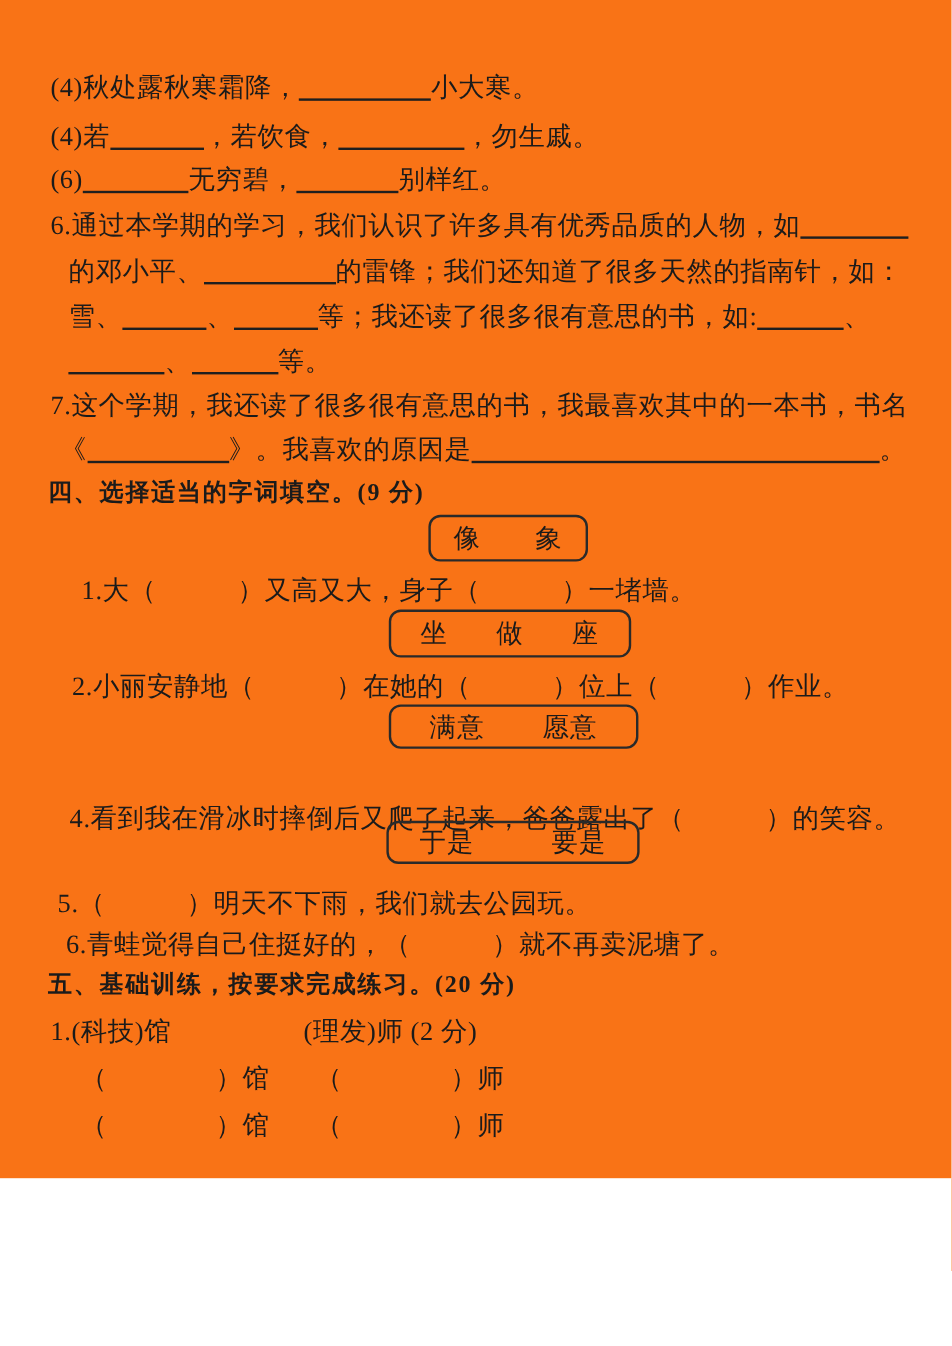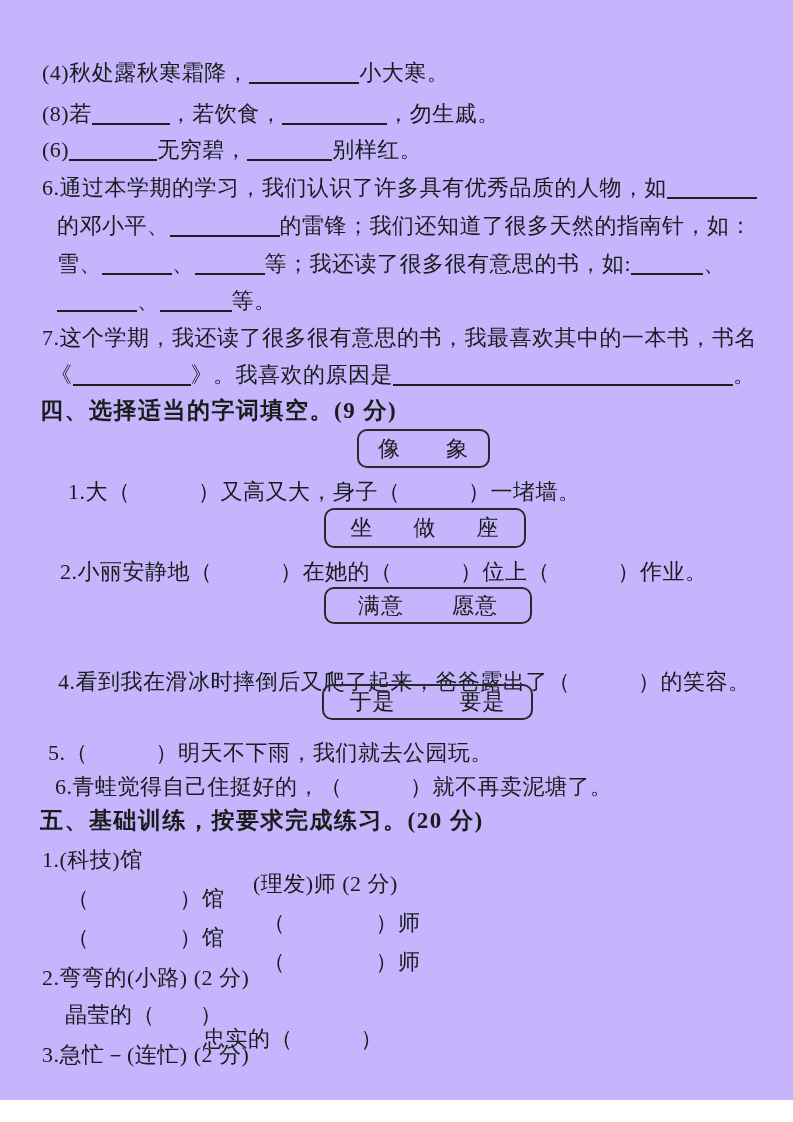--- a/index.html
+++ b/index.html
@@ -1,61 +1,61 @@
 <!DOCTYPE html>
 <html><head>
 <meta charset="utf-8">
 <style>
   html,body { margin:0; padding:0; background:#ffffff; }
   .page {
     position:relative;
-    width:793px; height:1100px;
-    background:#c4b5fd;
+    width:793px; height:982px;
+    background:#f97316;
     font-family:"Liberation Serif","DejaVu Serif",serif;
     font-size:22px;
     color:#1b1b1b;
     overflow:hidden;
   }
   .ln {
     position:absolute;
     white-space:nowrap;
     letter-spacing:0.5px;
     line-height:26px;
   }
   .hd {
     font-weight:700;
-    font-size:23px;
+    font-size:20px;
     letter-spacing:1.5px;
   }
   .blank {
     display:inline-block;
     border-bottom:2px solid #1f1f1f;
     height:20px;
     vertical-align:-4px;
   }
   .wbox {
     position:absolute;
     border:2.5px solid #2a2a2a;
     border-radius:10px;
     display:flex;
     align-items:center;
     justify-content:center;
     box-sizing:border-box;
     letter-spacing:1px;
   }
-  .c2 { position:absolute; top:0;margin-top:24px; }
+  .c2 { position:absolute; top:0; }
 </style>
 </head>
 <body>
 
 <div class="page">
 
   <div class="ln" style="top:60px;left:42px;"><span>(4)秋处露秋寒霜降，</span><span class="blank" style="width:110px"></span><span>小大寒。</span></div>
 
-  <div class="ln" style="top:101px;left:42px;"><span>(8)若</span><span class="blank" style="width:78px"></span><span>，若饮食，</span><span class="blank" style="width:105px"></span><span>，勿生戚。</span></div>
+  <div class="ln" style="top:101px;left:42px;"><span>(4)若</span><span class="blank" style="width:78px"></span><span>，若饮食，</span><span class="blank" style="width:105px"></span><span>，勿生戚。</span></div>
 
   <div class="ln" style="top:137px;left:42px;"><span>(6)</span><span class="blank" style="width:88px"></span><span>无穷碧，</span><span class="blank" style="width:85px"></span><span>别样红。</span></div>
 
   <div class="ln" style="top:175px;left:42px;"><span>6.通过本学期的学习，我们认识了许多具有优秀品质的人物，如</span><span class="blank" style="width:90px"></span></div>
 
   <div class="ln" style="top:213px;left:57px;"><span>的邓小平、</span><span class="blank" style="width:110px"></span><span>的雷锋；我们还知道了很多天然的指南针，如：</span></div>
 
   <div class="ln" style="top:251px;left:57px;"><span>雪、</span><span class="blank" style="width:70px"></span><span>、</span><span class="blank" style="width:70px"></span><span>等；我还读了很多很有意思的书，如:</span><span class="blank" style="width:72px"></span><span>、</span></div>
 
   <div class="ln" style="top:288px;left:57px;"><span class="blank" style="width:80px"></span><span>、</span><span class="blank" style="width:72px"></span><span>等。</span></div>
@@ -99,19 +99,18 @@
   <div class="ln" style="top:774px;left:55px;"><span>6.青蛙觉得自己住挺好的，（　　　）就不再卖泥塘了。</span></div>
 
   <div class="ln hd" style="top:808px;left:40px;"><span>五、基础训练，按要求完成练习。(20 分)</span></div>
 
   <div class="ln" style="top:847px;left:42px;"><span>1.(科技)馆</span><span class="c2" style="left:211px">(理发)师 (2 分)</span></div>
 
   <div class="ln" style="top:886px;left:67px;"><span>（　　　　）馆</span><span class="c2" style="left:196px">（　　　　）师</span></div>
 
   <div class="ln" style="top:925px;left:67px;"><span>（　　　　）馆</span><span class="c2" style="left:196px">（　　　　）师</span></div>
 
-  <div class="ln" style="top:965px;left:42px;"><span>2.弯弯的(小路) (2 分)</span></div>
 
   <div class="ln" style="top:1002px;left:65px;"><span>晶莹的（　　）</span><span class="c2" style="left:138px">忠实的（　　　）</span></div>
 
   <div class="ln" style="top:1042px;left:42px;"><span>3.急忙－(连忙) (2 分)</span></div>
 
 </div>
 
 </body></html>

